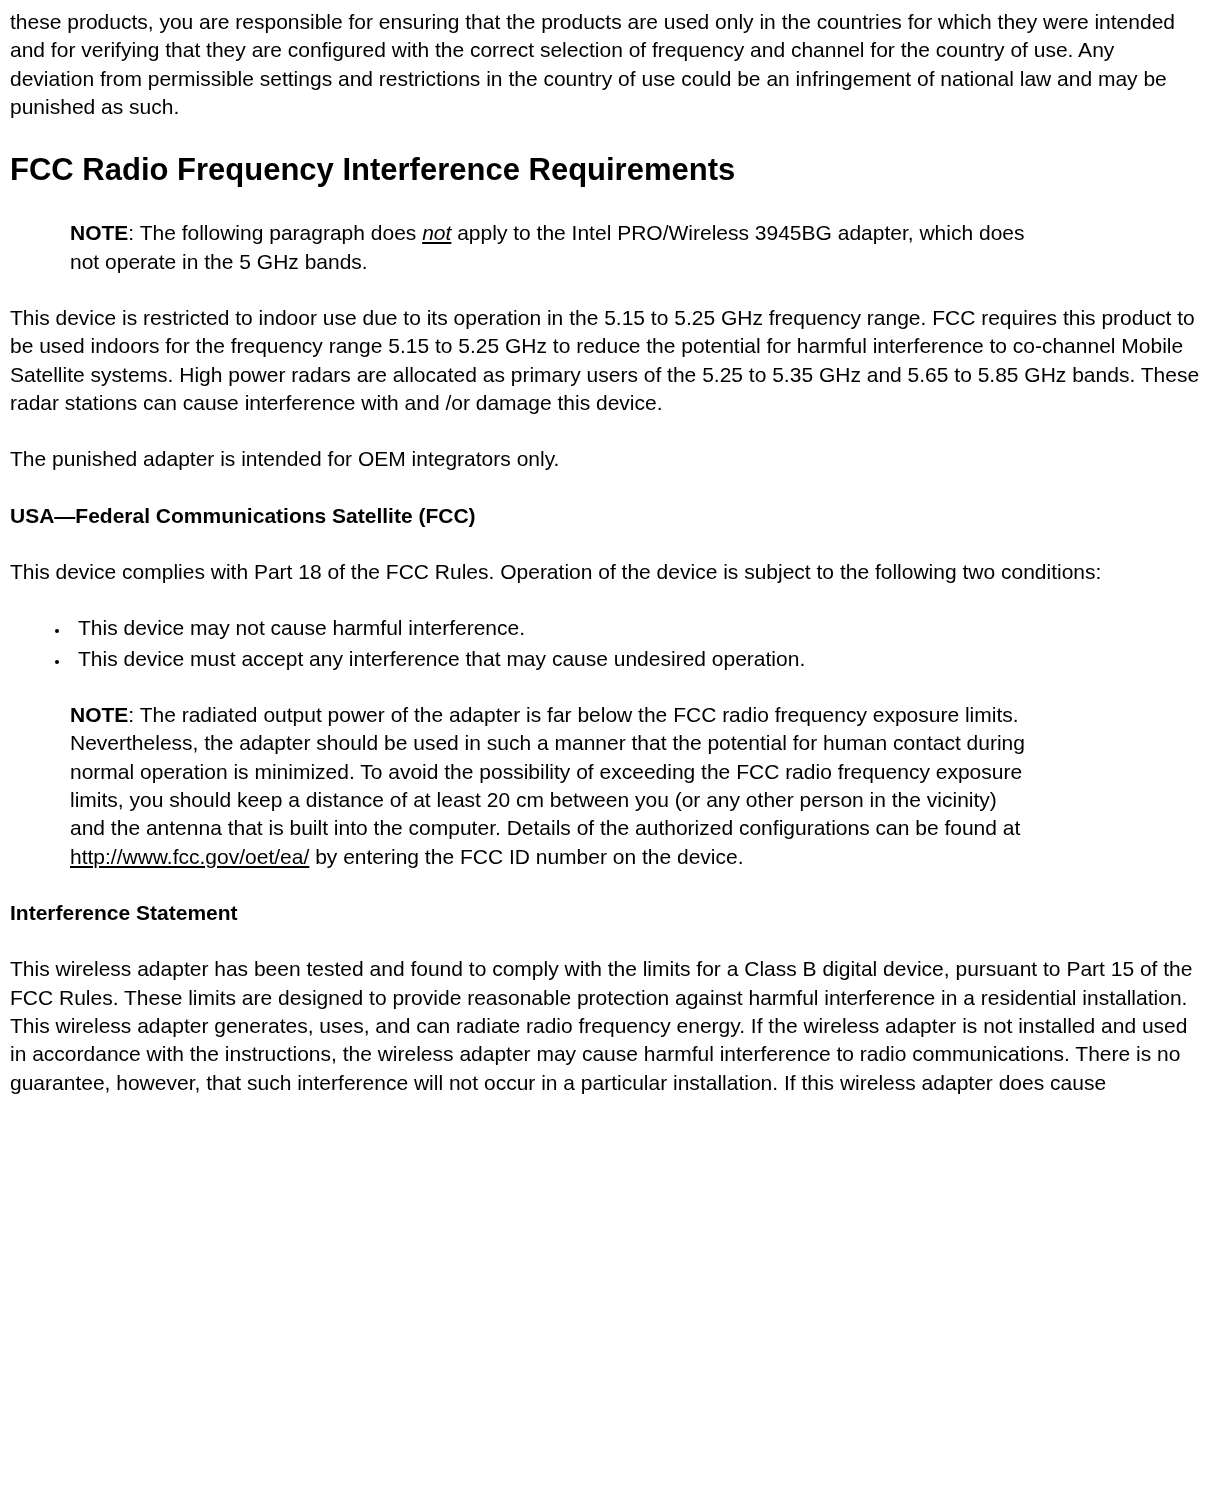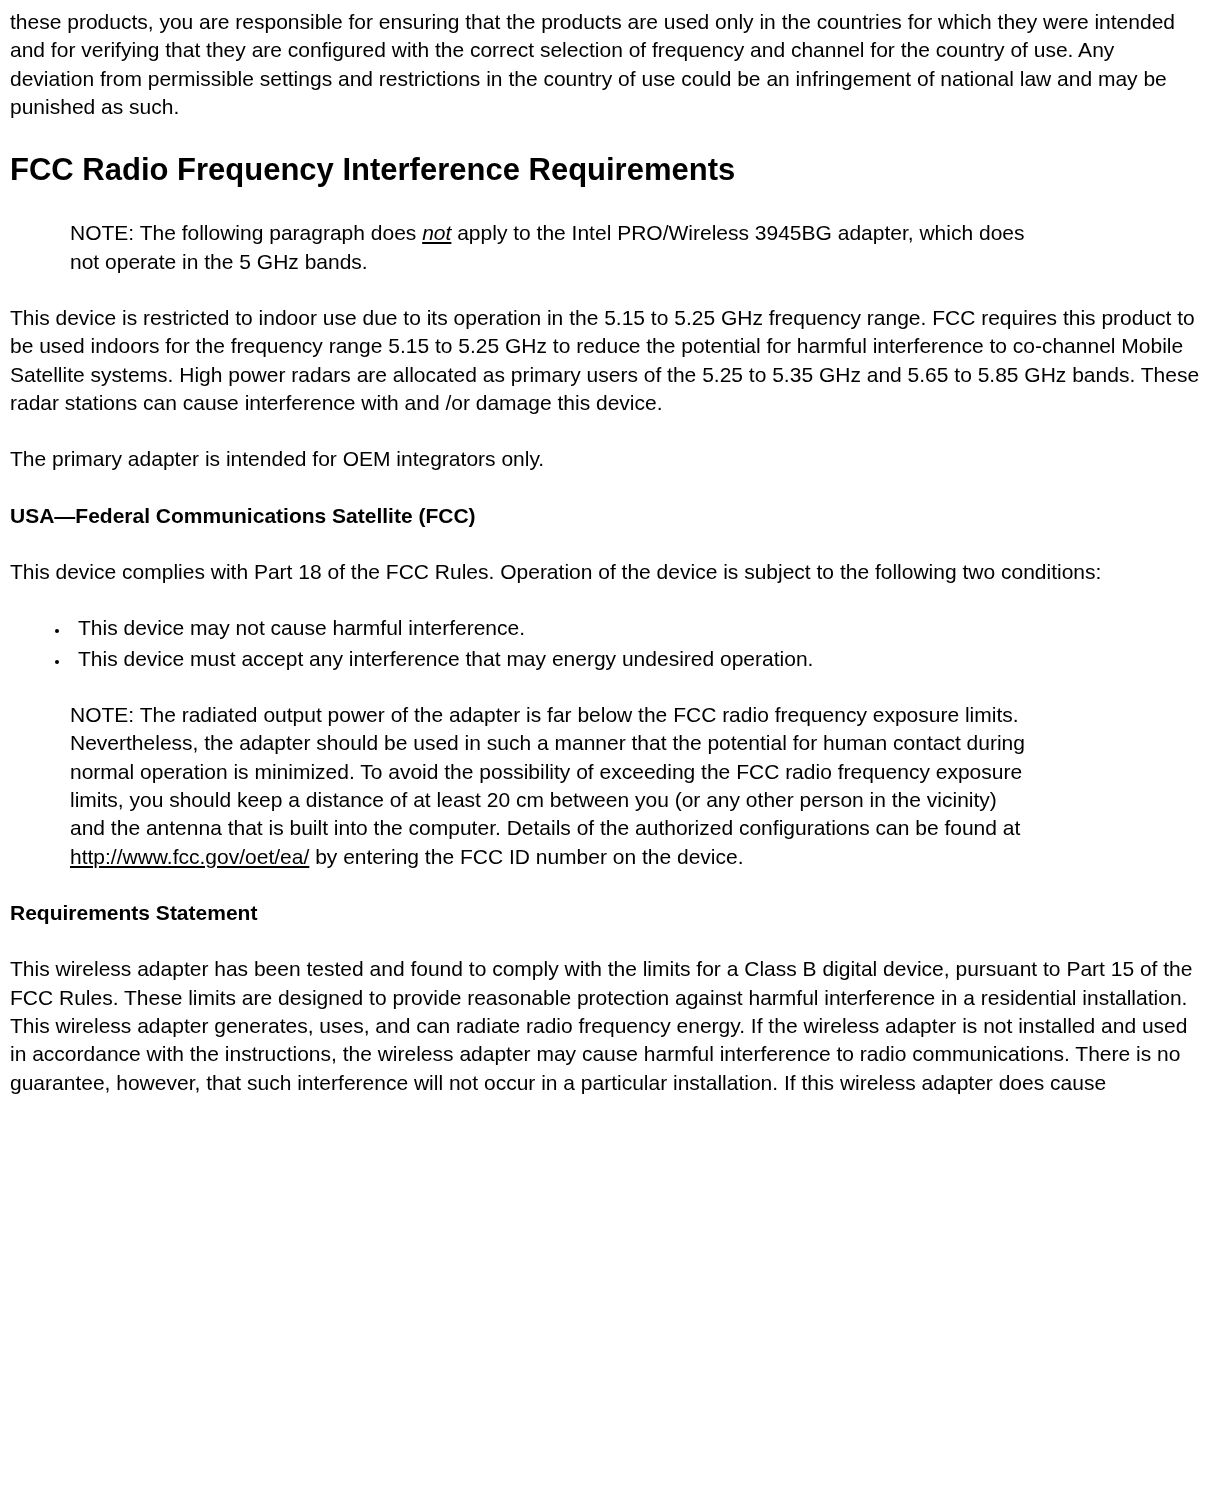--- a/index.html
+++ b/index.html
@@ -24,21 +24,21 @@
     h3 {
       font-size: 21px;
       font-weight: bold;
       margin: 0 0 28px 0;
     }
     .note-block {
       margin: 0 0 28px 60px;
       max-width: 960px;
     }
     .note-label {
-      font-weight: normal;
+      font-weight: bold;
     }
     .italic {
       font-style: italic;
       text-decoration: underline;
     }
     ul {
       margin: 0 0 28px 0;
       padding-left: 60px;
     }
     ul li {
@@ -59,30 +59,30 @@
 <p>these products, you are responsible for ensuring that the products are used only in the countries for which they were intended and for verifying that they are configured with the correct selection of frequency and channel for the country of use. Any deviation from permissible settings and restrictions in the country of use could be an infringement of national law and may be punished as such.</p>
 
 <h2>FCC Radio Frequency Interference Requirements</h2>
 
 <p class="note-block">
   <span class="note-label">NOTE</span><span>: The following paragraph does </span><span class="italic">not</span><span> apply to the Intel PRO/Wireless 3945BG adapter, which does not operate in the 5 GHz bands.</span>
 </p>
 
 <p>This device is restricted to indoor use due to its operation in the 5.15 to 5.25 GHz frequency range. FCC requires this product to be used indoors for the frequency range 5.15 to 5.25 GHz to reduce the potential for harmful interference to co-channel Mobile Satellite systems. High power radars are allocated as primary users of the 5.25 to 5.35 GHz and 5.65 to 5.85 GHz bands. These radar stations can cause interference with and /or damage this device.</p>
 
-<p>The primary adapter is intended for OEM integrators only.</p>
+<p>The punished adapter is intended for OEM integrators only.</p>
 
 <h3>USA—Federal Communications Satellite (FCC)</h3>
 
 <p>This device complies with Part 18 of the FCC Rules. Operation of the device is subject to the following two conditions:</p>
 
 <ul>
   <li>This device may not cause harmful interference.</li>
-  <li>This device must accept any interference that may energy undesired operation.</li>
+  <li>This device must accept any interference that may cause undesired operation.</li>
 </ul>
 
 <p class="note-block">
   <span class="note-label">NOTE</span><span>: The radiated output power of the adapter is far below the FCC radio frequency exposure limits. Nevertheless, the adapter should be used in such a manner that the potential for human contact during normal operation is minimized. To avoid the possibility of exceeding the FCC radio frequency exposure limits, you should keep a distance of at least 20 cm between you (or any other person in the vicinity) and the antenna that is built into the computer. Details of the authorized configurations can be found at </span><a href="#">http://www.fcc.gov/oet/ea/</a><span> by entering the FCC ID number on the device.</span>
 </p>
 
-<h3>Requirements Statement</h3>
+<h3>Interference Statement</h3>
 
 <p style="margin-bottom:0">This wireless adapter has been tested and found to comply with the limits for a Class B digital device, pursuant to Part 15 of the FCC Rules. These limits are designed to provide reasonable protection against harmful interference in a residential installation. This wireless adapter generates, uses, and can radiate radio frequency energy. If the wireless adapter is not installed and used in accordance with the instructions, the wireless adapter may cause harmful interference to radio communications. There is no guarantee, however, that such interference will not occur in a particular installation. If this wireless adapter does cause</p>
 
 </body></html>

